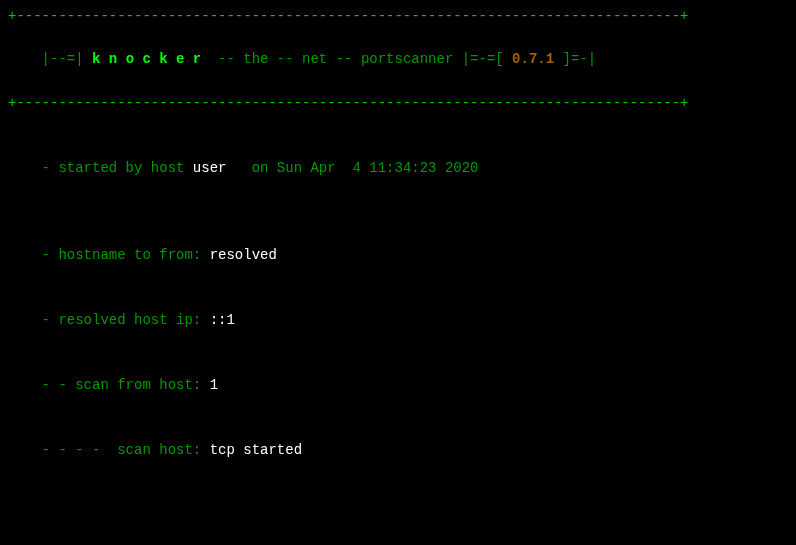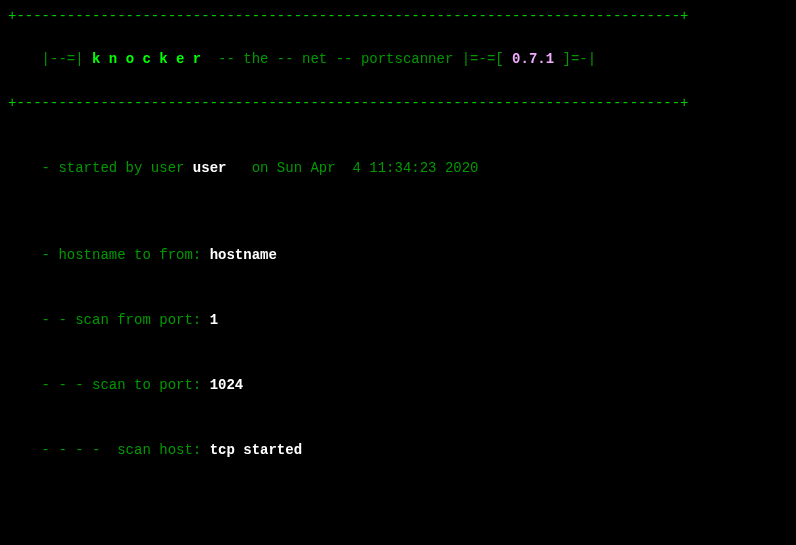--- a/index.html
+++ b/index.html
@@ -35,63 +35,63 @@
       font-weight: bold;
       text-align: right;
     }
 
     .dim {
       color: #009900;
     }
 
     .white-bold {
       color: #ffffff;
-      font-weight: bold;
+      font-weight: normal;
     }
 
     .border-dash {
       color: #00cc00;
     }
 
     .bold-green {
-      color: #f0abfc;
+      color: #a16207;
       font-weight: bold;
     }
   </style>
 </head>
 <body>
 
 <div class="terminal">
 
   <div class="line border-dash">+-------------------------------------------------------------------------------+</div>
 
   <div class="line">
     <span class="dim">|--=| </span><span class="bright">k n o c k e r</span><span class="dim">  -- the -- net -- portscanner </span><span class="dim">|=-=[</span><span class="bold-green"> 0.7.1 </span><span class="dim">]=-|</span>
   </div>
 
   <div class="line border-dash">+-------------------------------------------------------------------------------+</div>
 
   <div class="line">&nbsp;</div>
 
   <div class="line">
-    <span class="dim">- started by user </span><span class="white-bold">user</span><span class="dim">   on Sun Apr  4 11:34:23 2020</span>
+    <span class="dim">- started by host </span><span class="white-bold">user</span><span class="dim">   on Sun Apr  4 11:34:23 2020</span>
   </div>
 
   <div class="line">&nbsp;</div>
 
   <div class="line">
-    <span class="dim">- hostname to from: </span><span class="white-bold">hostname</span>
-  </div>
-
-
-  <div class="line">
-    <span class="dim">- - scan from port: </span><span class="white-bold">1</span>
+    <span class="dim">- hostname to from: </span><span class="white-bold">resolved</span>
   </div>
 
   <div class="line">
-    <span class="dim">- - - scan to port: </span><span class="white-bold">1024</span>
+    <span class="dim">- resolved host ip: </span><span class="white-bold">::1</span>
   </div>
+
+  <div class="line">
+    <span class="dim">- - scan from host: </span><span class="white-bold">1</span>
+  </div>
+
 
   <div class="line">
     <span class="dim">- - - -  scan host: </span><span class="white-bold">tcp started</span>
   </div>
 
 </div>
 
 </body></html>

